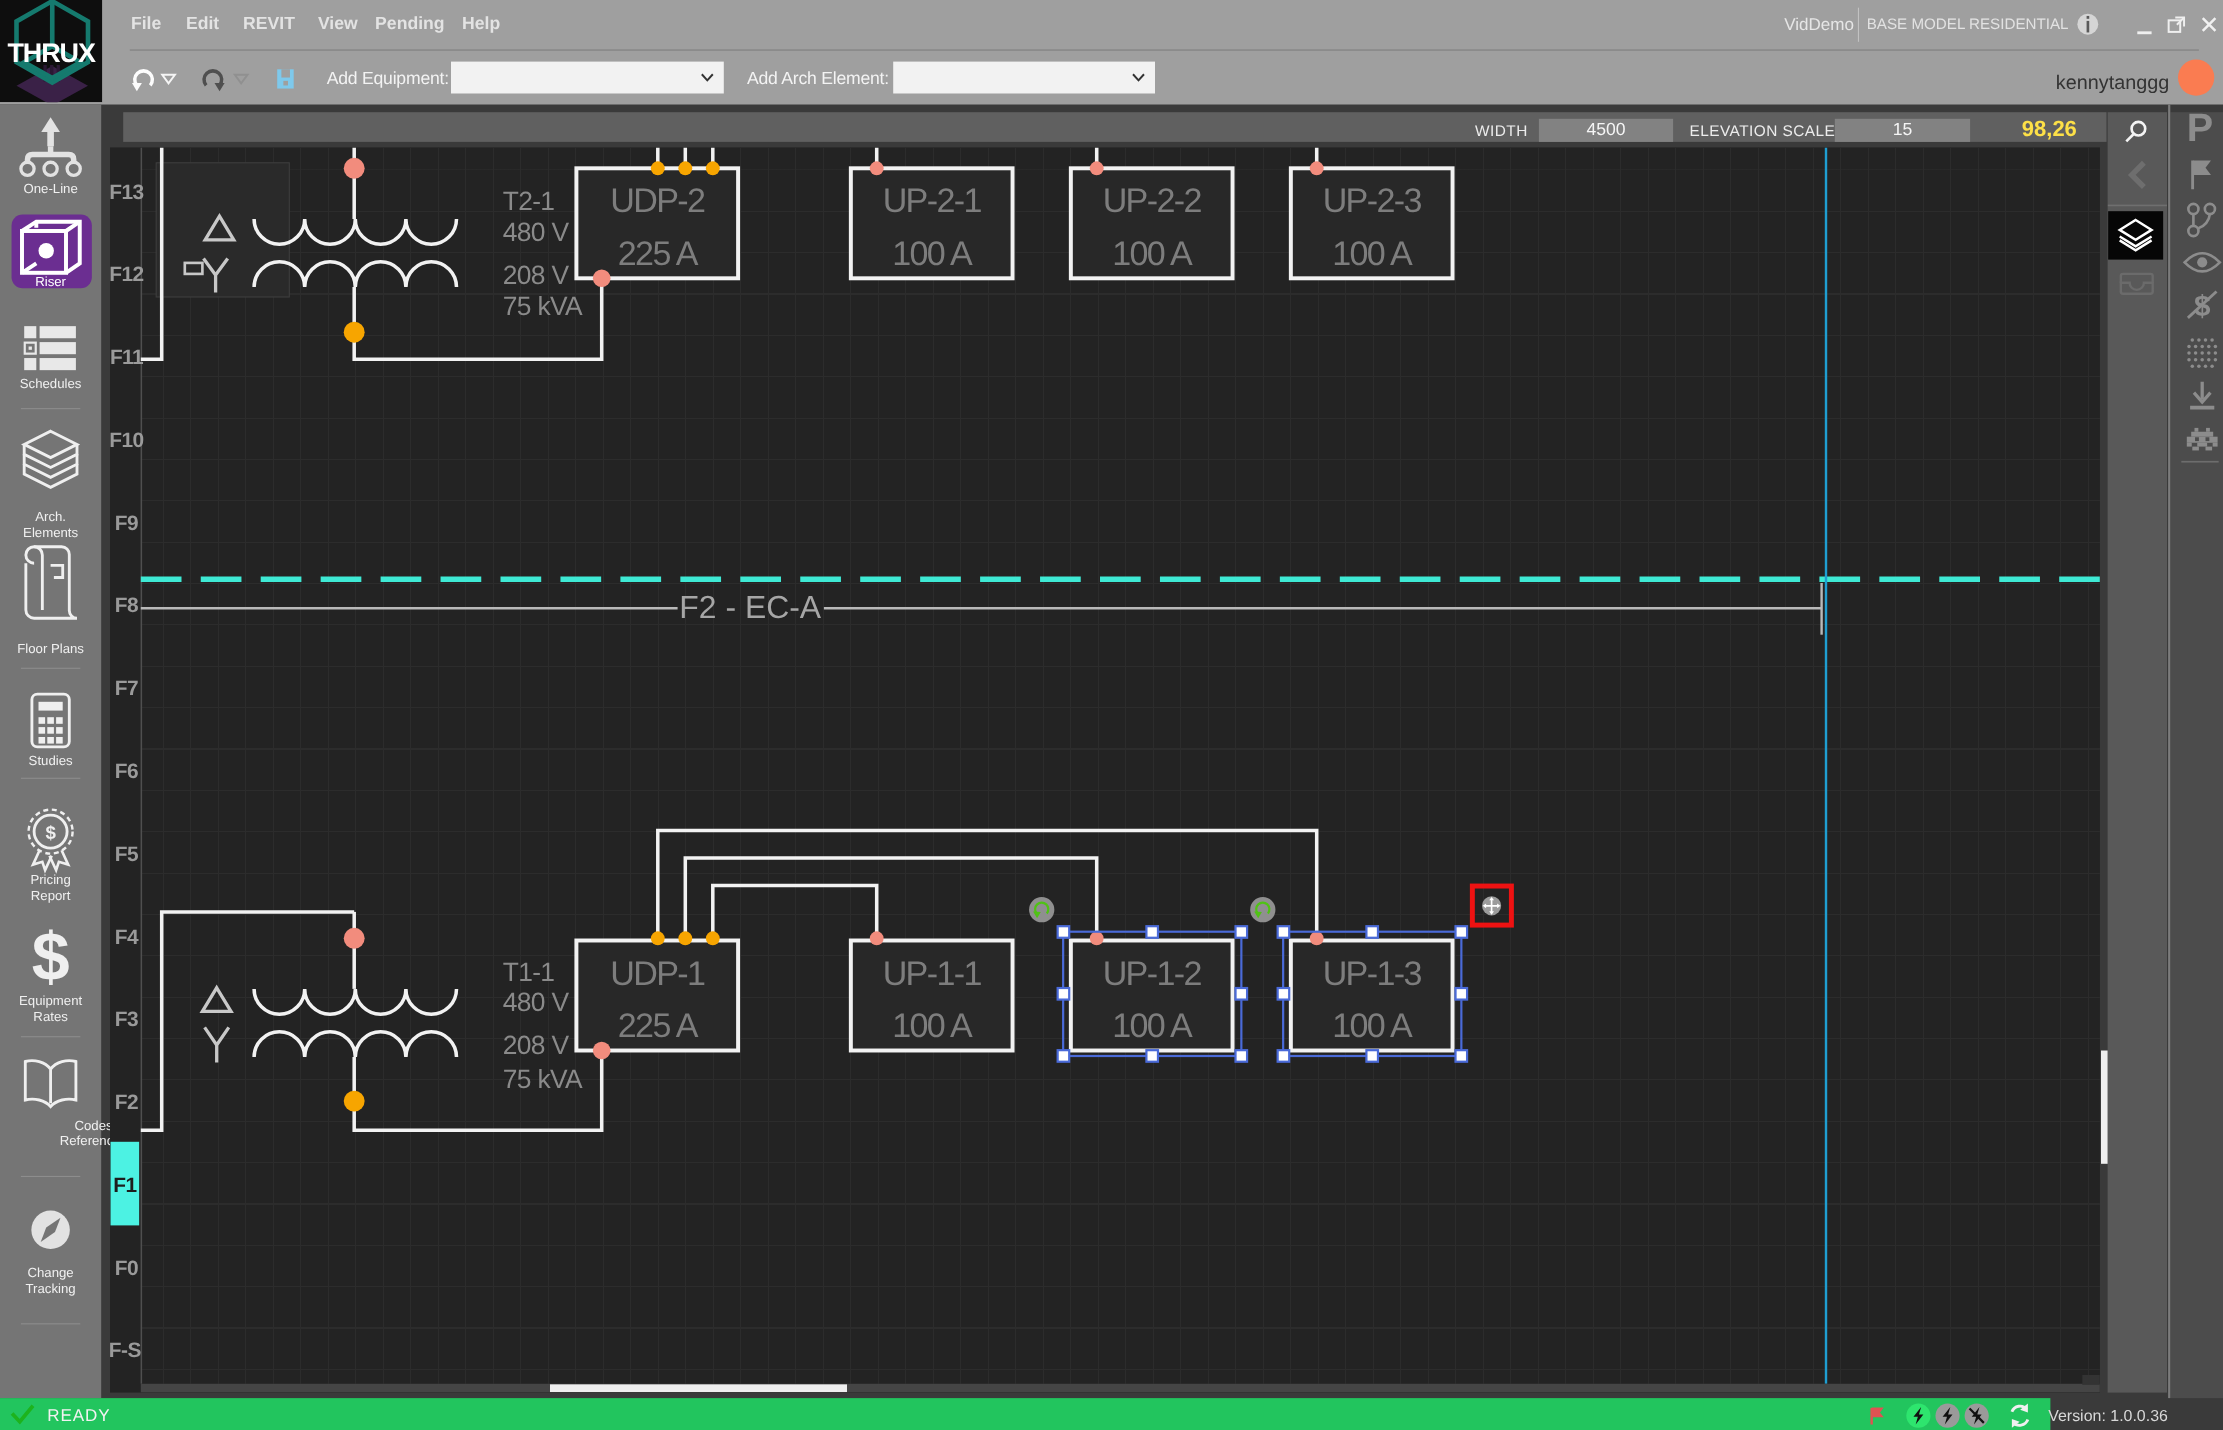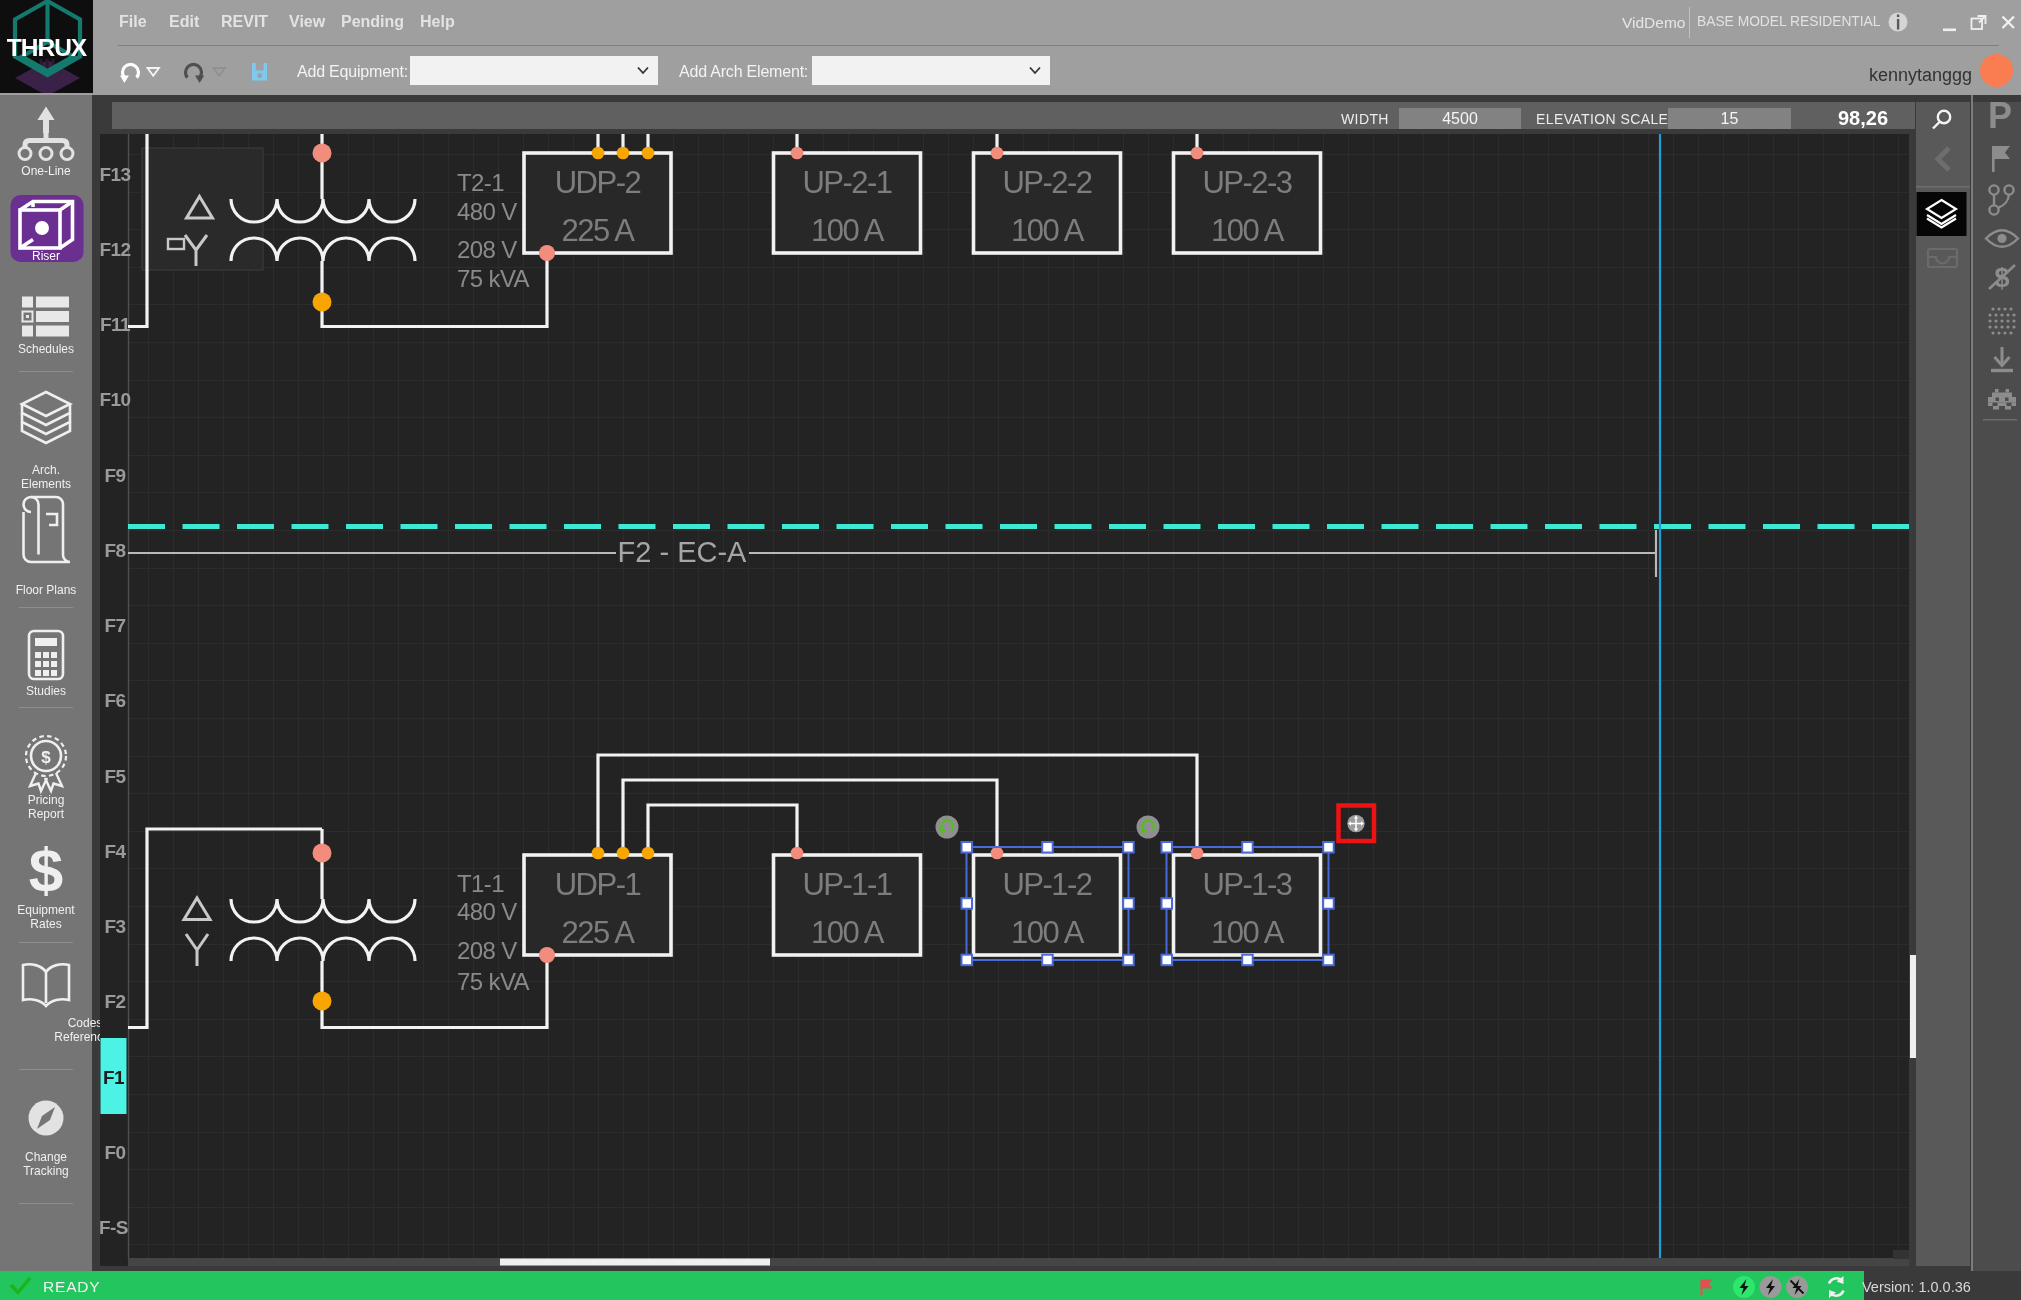--- a/index.html
+++ b/index.html
@@ -163,21 +163,21 @@
 <div class="sblbl" style="top:921px;padding-left:39px;">Codes<br>References</div>
 <div class="sbsep" style="top:974px;"></div>
 <div class="sblbl" style="top:1055px;">Change<br>Tracking</div>
 <div class="sbsep" style="top:1108px;"></div>
 </div>
 <div id="chead">
   <div class="hlbl" style="left:1229px;">WIDTH</div>
   <div class="hin" style="left:1287px;width:122px;">4500</div>
   <div class="hlbl" style="left:1424px;">ELEVATION SCALE</div>
   <div class="hin" style="left:1556px;width:123px;">15</div>
-  <div class="abs" style="left:1726px;top:5px;width:62px;font-size:20px;font-weight:bold;color:#ffffff;">98,26</div>
+  <div class="abs" style="left:1726px;top:5px;width:62px;font-size:20px;font-weight:bold;color:#fde047;">98,26</div>
 </div>
 <div id="canvas">
     <div id="grid"></div>
 <svg class="abs" style="left:0;top:0;" width="1809" height="1132" viewBox="0 0 1809 1132">
 <g transform="translate(-100,-134)" font-family="Liberation Sans, sans-serif">
   <line x1="128.5" y1="134" x2="128.5" y2="1258" stroke="#4f4f4f" stroke-width="1.4"></line>
   <rect x="142" y="148" width="121" height="122" fill="#2a2a2a" stroke="#3e3e3e" stroke-width="1"></rect>
   <line x1="128" y1="526.5" x2="1909" y2="526.5" stroke="#3ee9d4" stroke-width="5" stroke-dasharray="37 17.5"></line>
   <line x1="1660" y1="134" x2="1660" y2="1258" stroke="#1f9ed1" stroke-width="2.2"></line>
   <g stroke="#b9b9b9" stroke-width="2.2" fill="none">

